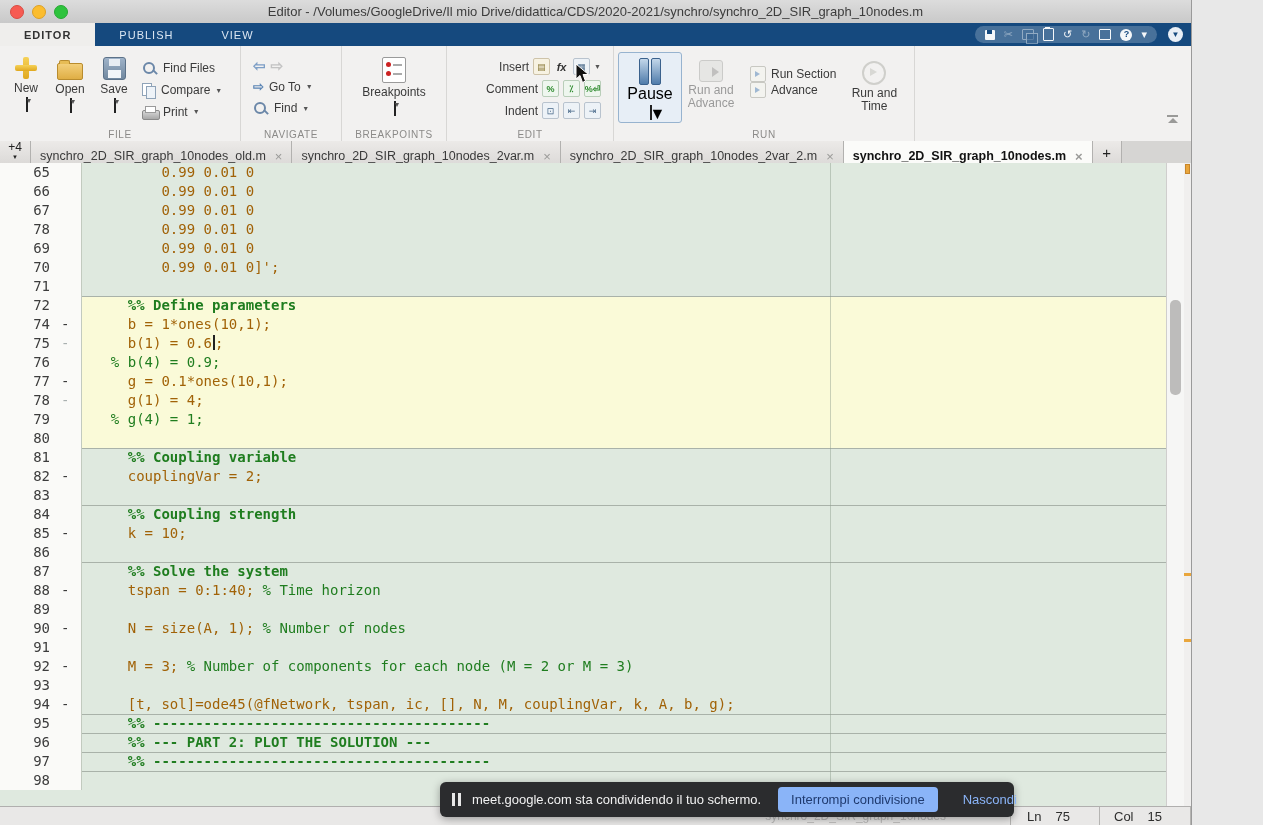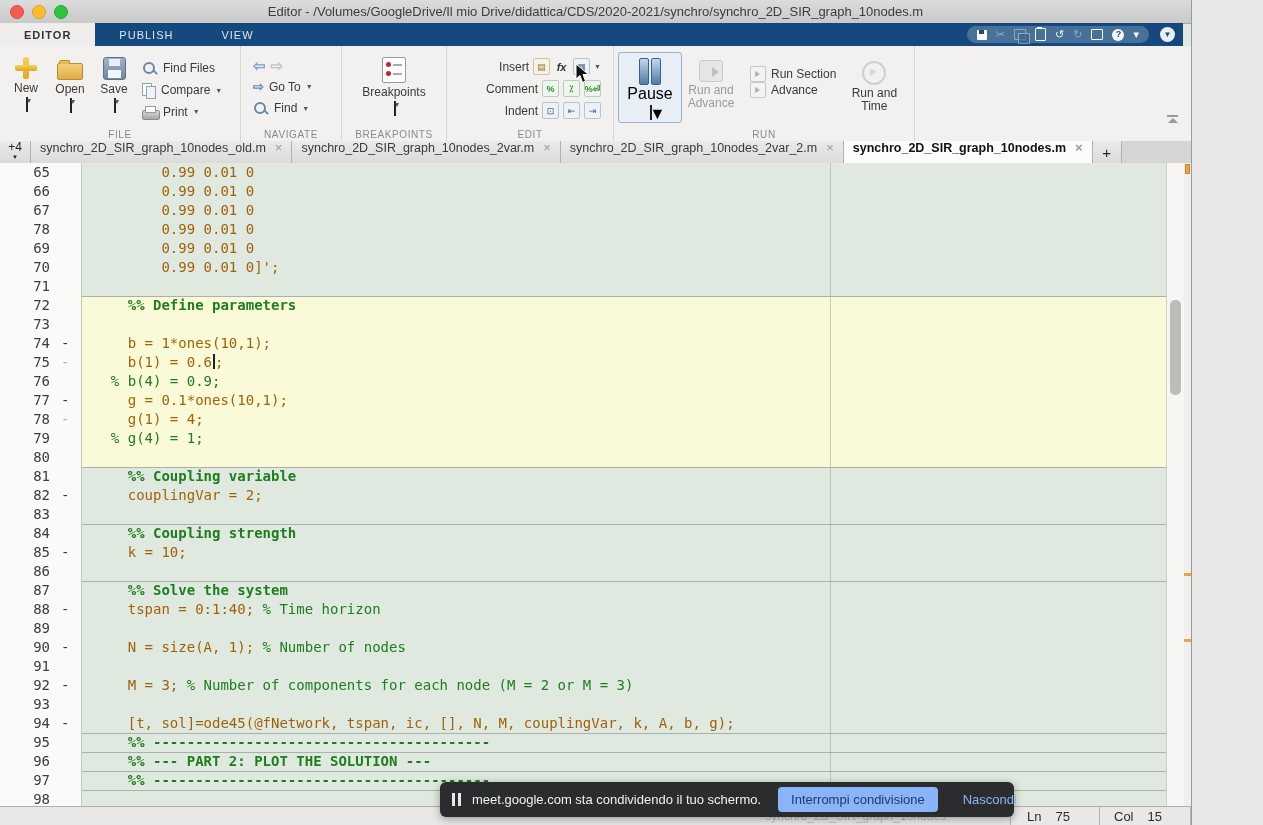--- a/index.html
+++ b/index.html
@@ -8,21 +8,21 @@
   
   .titlebar{position:absolute;top:0;left:0;right:0;height:23px;background:linear-gradient(#dcdcdc,#c9c9c9);border-bottom:1px solid #a9a9a9;display:flex;align-items:center;justify-content:center;}
   .tl{position:absolute;left:10px;top:5px;display:flex;gap:8px;}
   .tl span{width:12px;height:12px;border-radius:50%;display:inline-block;}
   .tl .r{background:#f75b52;border:1px solid #d94b42;}
   .tl .y{background:#fbbd2f;border:1px solid #dda025;}
   .tl .g{background:#2ec33d;border:1px solid #27a833;}
   .title-text{font-size:13px;color:#3c3c3c;}
 
   
-  .ribbontabs{position:absolute;top:23px;left:0;right:8px;height:23px;background:#15497e;display:flex;align-items:stretch;}
+  .ribbontabs{position:absolute;top:23px;left:0;right:0;height:23px;background:#15497e;display:flex;align-items:stretch;}
   .rtab{padding:4px 24px 3px 24px;font-size:11px;letter-spacing:1px;color:#dbe6f2;display:flex;align-items:center;}
   .rtab.active{background:#efeeec;color:#333;font-weight:bold;}
   .qat{position:absolute;right:34px;top:3px;height:17px;background:rgba(255,255,255,.22);border-radius:10px;display:flex;align-items:center;gap:9px;padding:0 10px;}
   .qi{color:#fff;font-size:11px;line-height:1;opacity:.95;display:inline-flex;align-items:center;}
   .qi.dis{opacity:.4;}
   .mini-rect{width:10px;height:9px;border:1px solid #fff;border-radius:1px;position:relative;}
   .mini-rect.copy::after{content:"";position:absolute;left:3px;top:3px;width:10px;height:9px;border:1px solid #fff;background:rgba(21,73,126,.6);}
   .mini-floppy{width:10px;height:10px;background:#fff;border-radius:1px;position:relative;}
   .mini-floppy::after{content:"";position:absolute;left:2px;top:0;width:5px;height:4px;background:#15497e;}
   .mini-clip{width:9px;height:11px;border:1px solid #fff;border-radius:1px;position:relative;}
@@ -97,21 +97,21 @@
   .runmid{display:flex;flex-direction:column;justify-content:flex-start;padding:16px 10px 0 10px;}
   .collapse-wrap{margin-left:auto;display:flex;align-items:flex-end;padding:0 12px 18px 0;}
   .ic-collapse{width:13px;display:flex;flex-direction:column;align-items:center;gap:1px;}
   .ic-collapse .bar{width:11px;height:2px;background:#9a9a98;}
   .ic-collapse .tri{width:0;height:0;border-bottom:5px solid #9a9a98;border-left:5px solid transparent;border-right:5px solid transparent;}
 
   
   .doctabs{position:absolute;top:141px;left:0;right:0;height:22px;background:#d6d5d3;border-bottom:1px solid #a8a7a5;display:flex;align-items:stretch;}
   .overflow-tab{width:30px;display:flex;flex-direction:column;align-items:center;justify-content:center;background:linear-gradient(#eceae8,#dcdad8);border-right:1px solid #b2b1af;font-size:12px;color:#222;line-height:10px;}
   .overflow-tab .ov-caret{font-size:6px;color:#222;}
-  .dtab{display:flex;align-items:flex-start;padding:0 9px;border-right:1px solid #b2b1af;background:linear-gradient(#eceae8,#dddbd9);font-size:12.5px;color:#3a3a3a;white-space:nowrap;}
+  .dtab{display:flex;align-items:flex-end;padding:0 9px;border-right:1px solid #b2b1af;background:linear-gradient(#eceae8,#dddbd9);font-size:12.5px;color:#3a3a3a;white-space:nowrap;}
   .dtab.active{background:#fbfbf9;color:#111;font-weight:bold;}
   .dtab-close{margin-left:9px;color:#9a9a98;font-size:13px;line-height:1;}
   .addtab{width:28px;display:flex;align-items:center;justify-content:center;background:linear-gradient(#eceae8,#dddbd9);border-right:1px solid #b2b1af;font-size:15px;color:#222;}
 
   
   .editor{position:absolute;top:163px;left:0;right:0;height:644px;overflow:hidden;}
   .lines{position:absolute;left:0;top:0;right:24px;bottom:0;background:#dfe9df;overflow:hidden;}
   .row{display:flex;height:19px;font-family:"DejaVu Sans Mono","Liberation Mono",monospace;font-size:14px;line-height:19px;}
   .ln{width:50px;padding-right:6px;text-align:right;color:#3c3c3c;background:#fafaf8;flex:none;}
   .dash{width:20px;padding-left:5px;background:#fafaf8;border-right:1px solid #c2cabf;color:#3b3b3b;flex:none;}
@@ -383,25 +383,20 @@
           <span class="ln">71</span>
           <span class="dash"></span>
           <span class="txt bg-g"></span>
         </div>
         <div class="row">
           <span class="ln">72</span>
           <span class="dash"></span>
           <span class="txt bg-y sep"><span class="s-sec">    %% Define parameters</span></span>
         </div>
         <div class="row">
-          <span class="ln">73</span>
-          <span class="dash"></span>
-          <span class="txt bg-y"></span>
-        </div>
-        <div class="row">
           <span class="ln">74</span>
           <span class="dash">-</span>
           <span class="txt bg-y"><span class="s-code">    b = 1*ones(10,1);</span></span>
         </div>
         <div class="row">
           <span class="ln">75</span>
           <span class="dash l">-</span>
           <span class="txt bg-y"><span class="s-code">    b(1) = 0.6</span><span class="caret"></span><span class="s-code">;</span></span>
         </div>
         <div class="row">

